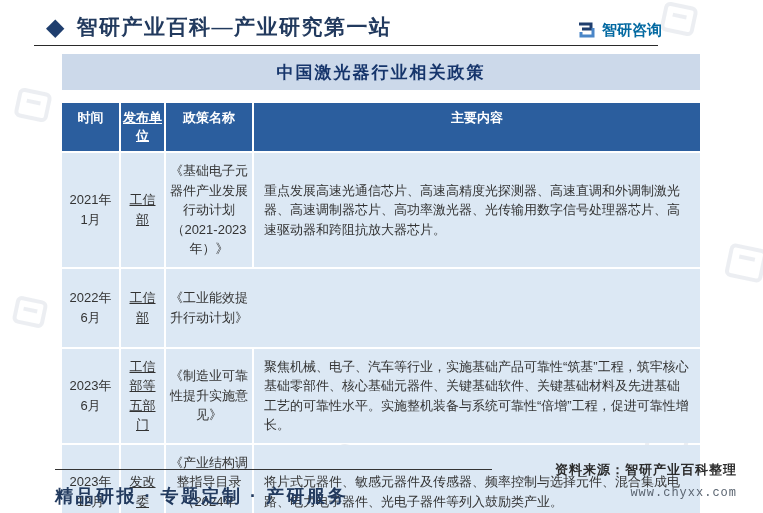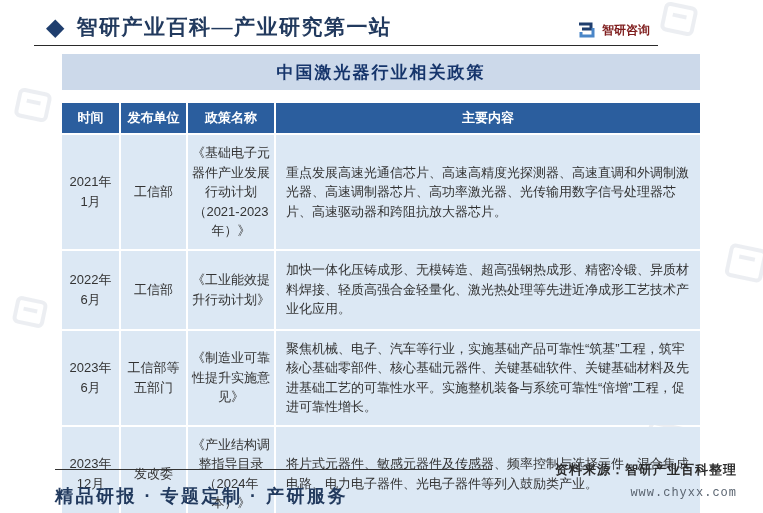--- a/index.html
+++ b/index.html
@@ -8,34 +8,34 @@
     background:#ffffff;
     font-family:"Liberation Sans","DejaVu Sans",sans-serif;
     color:#333;
   }
   
   .top-header{position:absolute;left:46px;top:13px;display:flex;align-items:center;gap:12px;}
   .diamond{color:#1f3e6e;font-size:24px;line-height:1;}
   .top-title{font-size:21px;font-weight:bold;color:#223a5e;letter-spacing:1.5px;
     font-family:"Liberation Serif","DejaVu Serif",serif;}
   .brand{position:absolute;left:576px;top:20px;display:flex;align-items:center;gap:6px;}
-  .brand-text{font-size:12px;font-weight:bold;color:#7f1d1d;}
+  .brand-text{font-size:15px;font-weight:bold;color:#0369a1;}
   .top-rule{position:absolute;left:34px;top:45px;width:624px;border-top:1.5px solid #2a2a2a;}
 
   
   .table-wrap{position:absolute;left:62px;top:54px;width:638px;}
   .tbl-title{background:#ccd9ea;color:#16356b;font-weight:bold;font-size:17px;
     text-align:center;padding:7px 0 6px 0;letter-spacing:2px;}
   .thead{display:flex;background:#2b5e9e;color:#ffffff;font-weight:bold;
     font-size:13px;margin-top:13px;}
   .thead .hcell{padding:6px 2px;text-align:center;box-sizing:border-box;}
   .trow{display:flex;background:#dce8f4;margin-top:2px;font-size:13px;line-height:1.5;}
   .cell{box-sizing:border-box;}
   .c1{width:57px;}
-  .c2{width:67px;}
+  .c2{width:45px;text-decoration:underline;}
   .c3{width:88px;}
   .c4{flex:1;}
   .trow .cell{display:flex;align-items:center;justify-content:center;
     text-align:center;padding:8px 3px;color:#333;}
   .trow .c4{justify-content:flex-start;text-align:left;padding:8px 10px;}
   .trow .cell + .cell, .thead .hcell + .hcell{border-left:2px solid #ffffff;}
   .time{white-space:pre-line;}
   .r1{min-height:104px;} .r2{min-height:78px;} .r3{min-height:88px;} .r4{min-height:66px;}
 
   
@@ -93,21 +93,20 @@
     <div class="cell c2">工信部</div>
     <div class="cell c3">《基础电子元器件产业发展行动计划（2021-2023年）》</div>
     <div class="cell c4">重点发展高速光通信芯片、高速高精度光探测器、高速直调和外调制激光器、高速调制器芯片、高功率激光器、光传输用数字信号处理器芯片、高速驱动器和跨阻抗放大器芯片。</div>
   </div>
 
   <div class="trow r2">
     <div class="cell c1 time">2022年
 6月</div>
     <div class="cell c2">工信部</div>
     <div class="cell c3">《工业能效提升行动计划》</div>
-    <div class="cell c4">加快一体化压铸成形、无模铸造、超高强钢热成形、精密冷锻、异质材料焊接、轻质高强合金轻量化、激光热处理等先进近净成形工艺技术产业化应用。</div>
   </div>
 
   <div class="trow r3">
     <div class="cell c1 time">2023年
 6月</div>
     <div class="cell c2">工信部等五部门</div>
     <div class="cell c3">《制造业可靠性提升实施意见》</div>
     <div class="cell c4">聚焦机械、电子、汽车等行业，实施基础产品可靠性“筑基”工程，筑牢核心基础零部件、核心基础元器件、关键基础软件、关键基础材料及先进基础工艺的可靠性水平。实施整机装备与系统可靠性“倍增”工程，促进可靠性增长。</div>
   </div>
 

